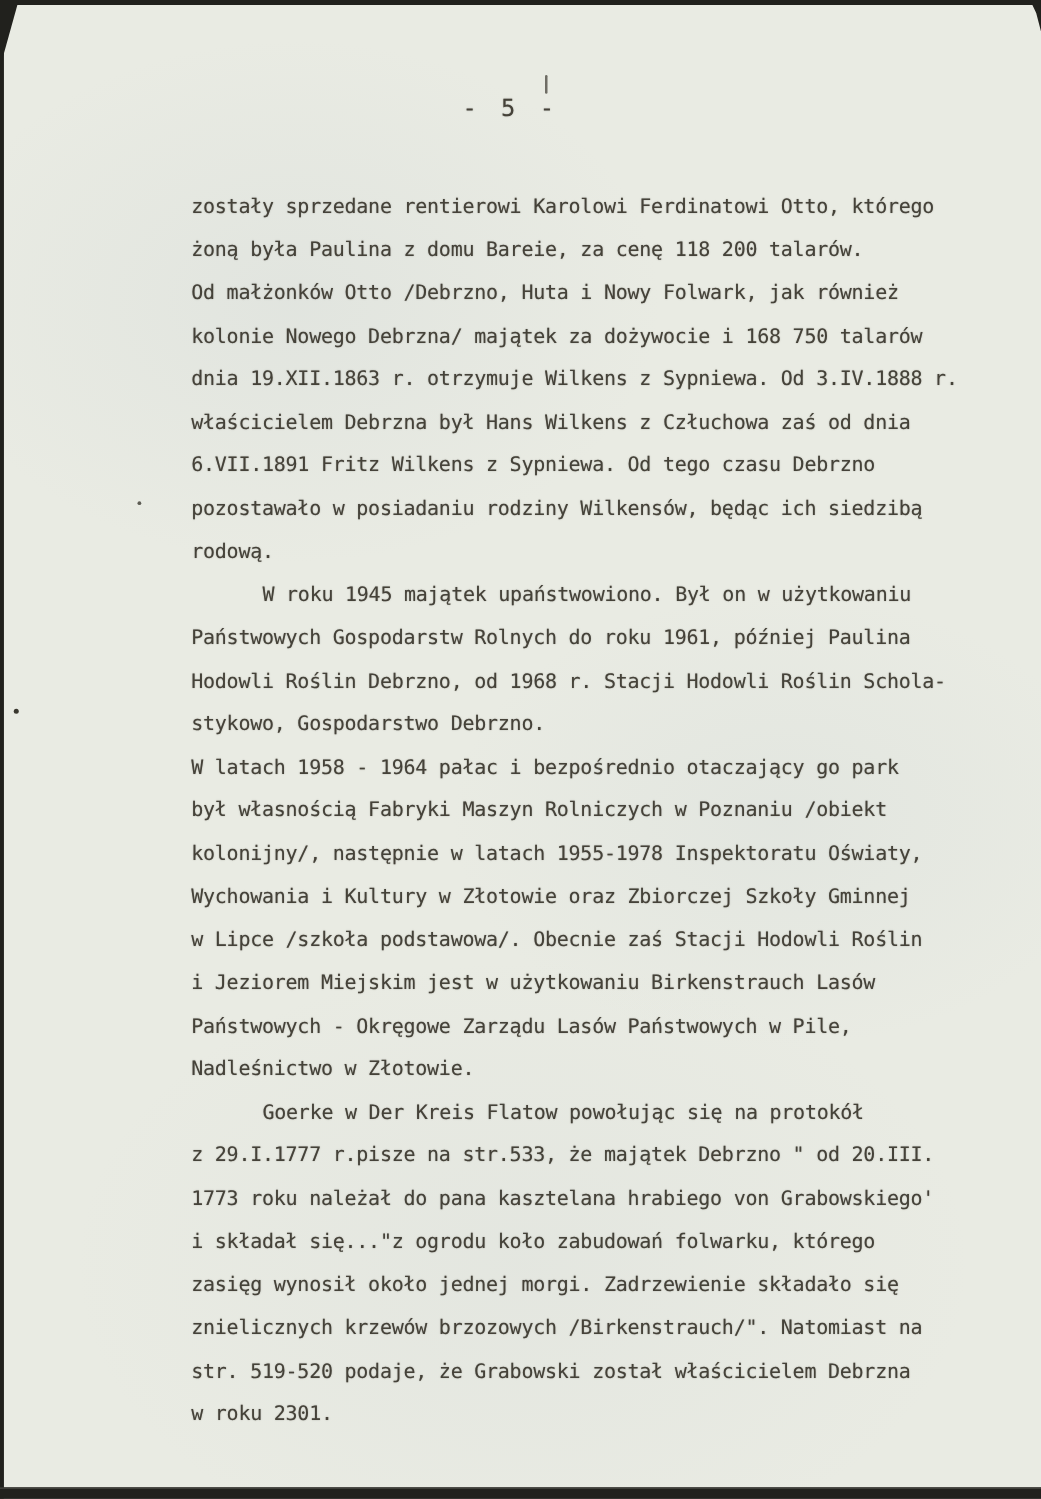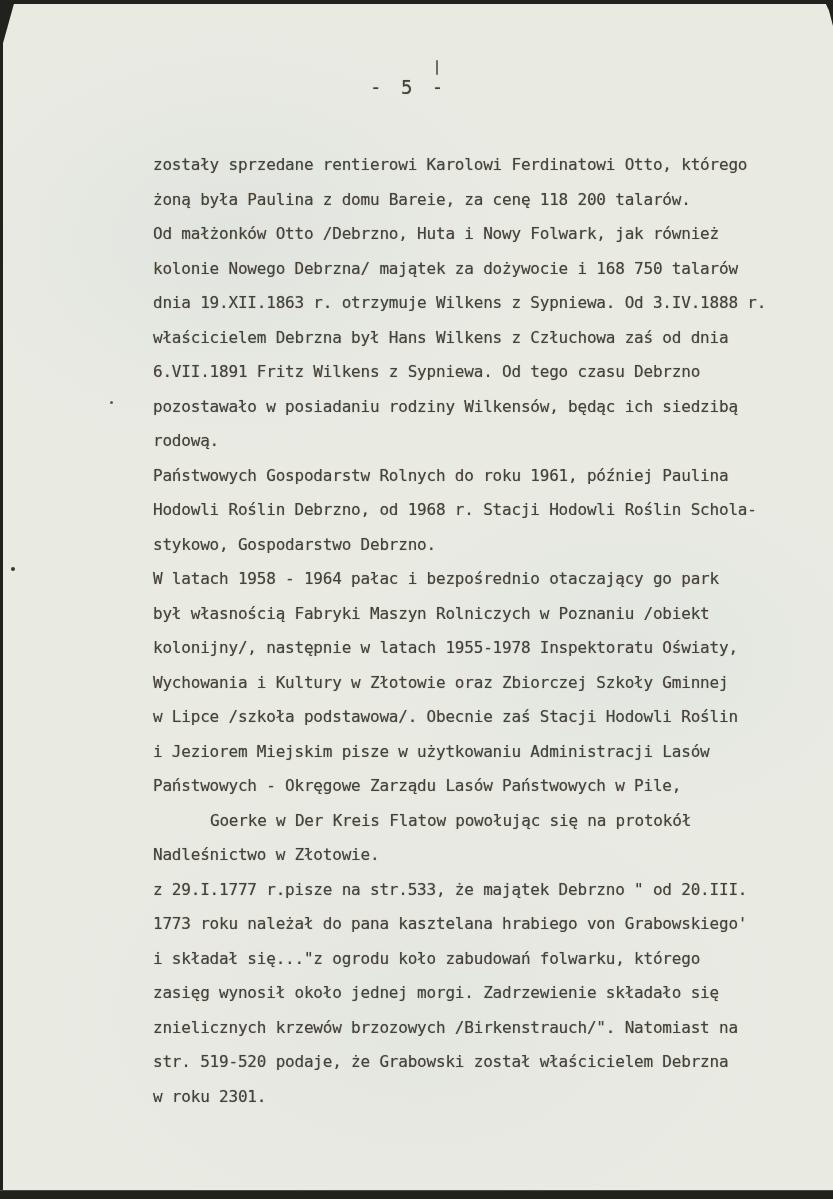--- a/index.html
+++ b/index.html
@@ -75,32 +75,33 @@
     <div class="text-block">
         <div class="line">zostały sprzedane rentierowi Karolowi Ferdinatowi Otto, którego</div>
         <div class="line">żoną była Paulina z domu Bareie, za cenę 118 200 talarów.</div>
         <div class="line">Od małżonków Otto /Debrzno, Huta i Nowy Folwark, jak również</div>
         <div class="line">kolonie Nowego Debrzna/ majątek za dożywocie i 168 750 talarów</div>
         <div class="line">dnia 19.XII.1863 r. otrzymuje Wilkens z Sypniewa. Od 3.IV.1888 r.</div>
         <div class="line">właścicielem Debrzna był Hans Wilkens z Człuchowa zaś od dnia</div>
         <div class="line">6.VII.1891 Fritz Wilkens z Sypniewa. Od tego czasu Debrzno</div>
         <div class="line">pozostawało w posiadaniu rodziny Wilkensów, będąc ich siedzibą</div>
         <div class="line">rodową.</div>
+        <div class="line indent">W roku 1945 majątek upaństwowiono. Był on w użytkowaniu</div>
         <div class="line">Państwowych Gospodarstw Rolnych do roku 1961, później Paulina</div>
         <div class="line">Hodowli Roślin Debrzno, od 1968 r. Stacji Hodowli Roślin Schola-</div>
         <div class="line">stykowo, Gospodarstwo Debrzno.</div>
         <div class="line">W latach 1958 - 1964 pałac i bezpośrednio otaczający go park</div>
         <div class="line">był własnością Fabryki Maszyn Rolniczych w Poznaniu /obiekt</div>
         <div class="line">kolonijny/, następnie w latach 1955-1978 Inspektoratu Oświaty,</div>
         <div class="line">Wychowania i Kultury w Złotowie oraz Zbiorczej Szkoły Gminnej</div>
         <div class="line">w Lipce /szkoła podstawowa/. Obecnie zaś Stacji Hodowli Roślin</div>
-        <div class="line">i Jeziorem Miejskim pisze w użytkowaniu Administracji Lasów</div>
+        <div class="line">i Jeziorem Miejskim jest w użytkowaniu Birkenstrauch Lasów</div>
         <div class="line">Państwowych - Okręgowe Zarządu Lasów Państwowych w Pile,</div>
+        <div class="line">Nadleśnictwo w Złotowie.</div>
         <div class="line indent">Goerke w Der Kreis Flatow powołując się na protokół</div>
-        <div class="line">Nadleśnictwo w Złotowie.</div>
         <div class="line">z 29.I.1777 r.pisze na str.533, że majątek Debrzno " od 20.III.</div>
         <div class="line">1773 roku należał do pana kasztelana hrabiego von Grabowskiego'</div>
         <div class="line">i składał się..."z ogrodu koło zabudowań folwarku, którego</div>
         <div class="line">zasięg wynosił około jednej morgi. Zadrzewienie składało się</div>
         <div class="line">znielicznych krzewów brzozowych /Birkenstrauch/". Natomiast na</div>
         <div class="line">str. 519-520 podaje, że Grabowski został właścicielem Debrzna</div>
         <div class="line">w roku 2301.</div>
       </div>
   </div>
   <div class="edge edge-top"></div>

